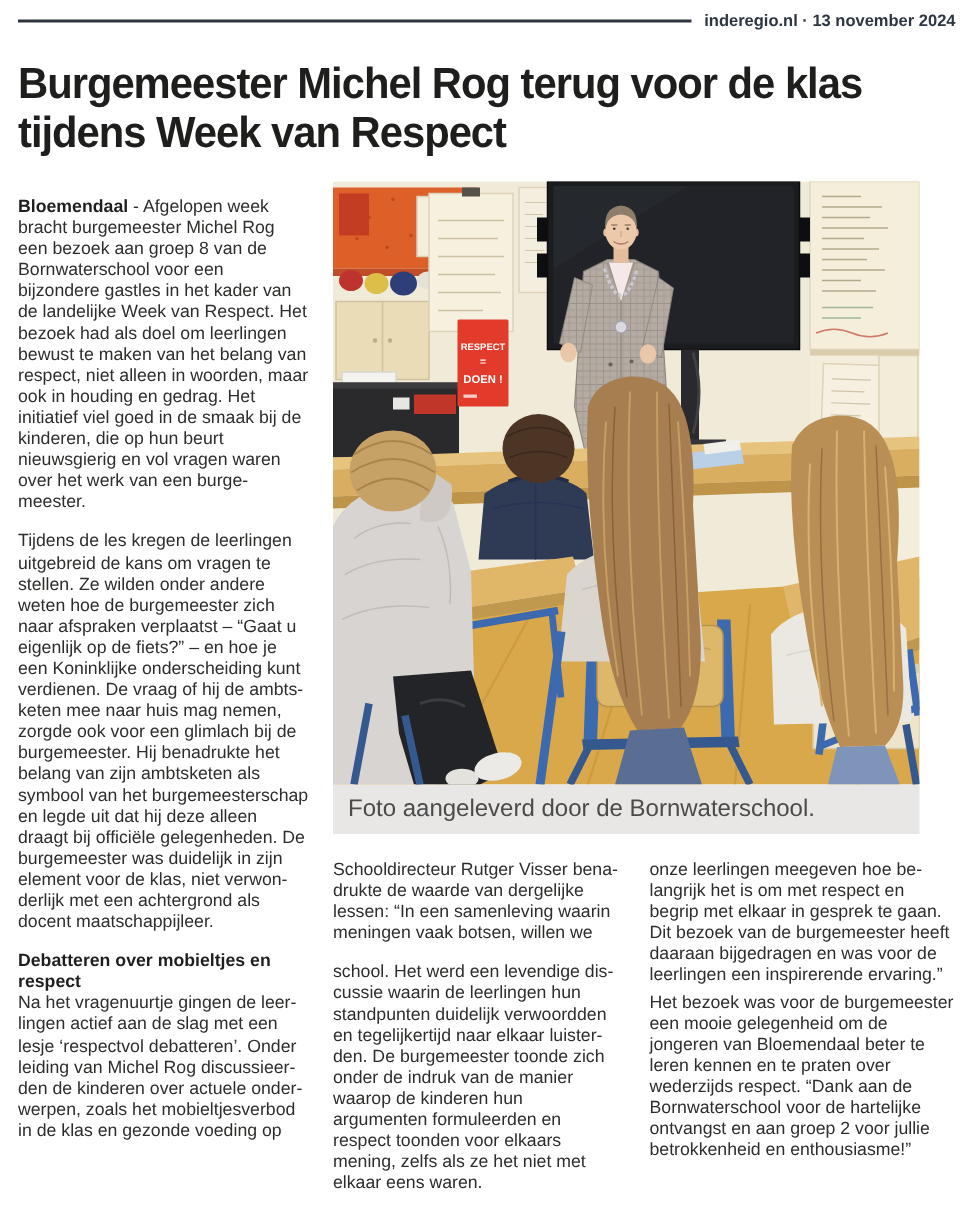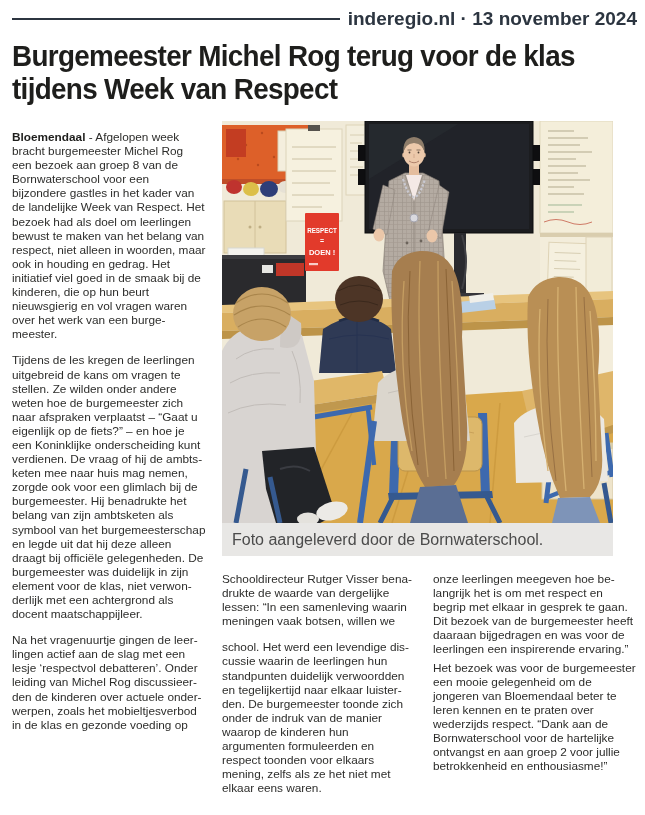--- a/index.html
+++ b/index.html
@@ -1,21 +1,21 @@
 <!DOCTYPE html>
 <html lang="nl"><head>
 <meta charset="utf-8">
 <style>
   html,body{margin:0;padding:0;background:#ffffff;}
   .page{position:relative;width:645px;height:815px;background:#ffffff;overflow:hidden;
         font-family:"Liberation Sans",sans-serif;}
   
   .masthead{position:absolute;left:12px;right:8px;top:8px;display:flex;align-items:center;gap:8px;}
   .masthead-rule{flex:1;height:0;border-top:2px solid #2c3540;}
-  .masthead-text{font-weight:bold;font-size:19px;color:#2c3540;white-space:nowrap;}
+  .masthead-text{font-weight:bold;font-size:11px;color:#2c3540;white-space:nowrap;}
   
   .headline{position:absolute;left:12px;top:40px;width:640px;margin:0;
             font-size:29px;line-height:33px;font-weight:700;color:#1e1e1c;
             letter-spacing:-0.7px;transform:scaleX(0.96);transform-origin:left top;}
   
   .col{position:absolute;font-size:11.8px;line-height:14.1px;color:#2d2d2b;hyphens:manual;}
   .col p{margin:0 0 12px 0;}
   .col p:last-child{margin-bottom:0;}
   .col1{left:12px;top:130px;width:194px;}
   .col2{left:222px;top:572px;width:190px;}
@@ -38,20 +38,21 @@
   <div class="masthead">
     <div class="masthead-rule"></div>
     <span class="masthead-text">inderegio.nl · 13 november 2024</span>
   </div>
 
   <h1 class="headline">Burgemeester Michel Rog terug voor de klas tijdens Week van Respect</h1>
 
   <div class="col col1">
     <p><span class="lead-loc">Bloemendaal</span><span> - Afgelopen week bracht burgemeester Michel Rog een bezoek aan groep 8 van de Bornwa­terschool voor een bijzondere gastles in het kader van de landelijke Week van Respect. Het bezoek had als doel om leer­lingen bewust te maken van het belang van respect, niet alleen in woorden, maar ook in houding en gedrag. Het initiatief viel goed in de smaak bij de kinderen, die op hun beurt nieuwsgierig en vol vragen waren over het werk van een burge­meester.</span></p>
     <p>Tijdens de les kregen de leerlingen uitgebreid de kans om vragen te stellen. Ze wilden onder andere weten hoe de burgemeester zich naar afspraken verplaatst – “Gaat u eigenlijk op de fiets?” – en hoe je een Koninklijke onderscheiding kunt verdienen. De vraag of hij de ambts­keten mee naar huis mag nemen, zorgde ook voor een glimlach bij de burgemeester. Hij benadrukte het belang van zijn ambtsketen als symbool van het burgemeesterschap en legde uit dat hij deze alleen draagt bij officiële gelegenheden. De burgemeester was duidelijk in zijn element voor de klas, niet verwon­derlijk met een achtergrond als docent maatschappijleer.</p>
+    <h2 class="subhead">Debatteren over mobieltjes en respect</h2>
     <p>Na het vragenuurtje gingen de leer­lingen actief aan de slag met een lesje ‘respectvol debatteren’. Onder leiding van Michel Rog discussieer­den de kinderen over actuele onder­werpen, zoals het mobieltjesverbod in de klas en gezonde voeding op</p>
   </div>
 
   <figure class="photo-block">
     <svg width="391" height="402" viewBox="0 0 391 402" xmlns="http://www.w3.org/2000/svg">
       <defs>
         <pattern id="plaid" width="9" height="9" patternUnits="userSpaceOnUse">
           <rect width="9" height="9" fill="#b4aba2"></rect>
           <path d="M0 0H9M0 0V9" stroke="#9b9289" stroke-width="1.2"></path>
           <path d="M0 4.5H9M4.5 0V9" stroke="#a49b92" stroke-width="0.6"></path>

